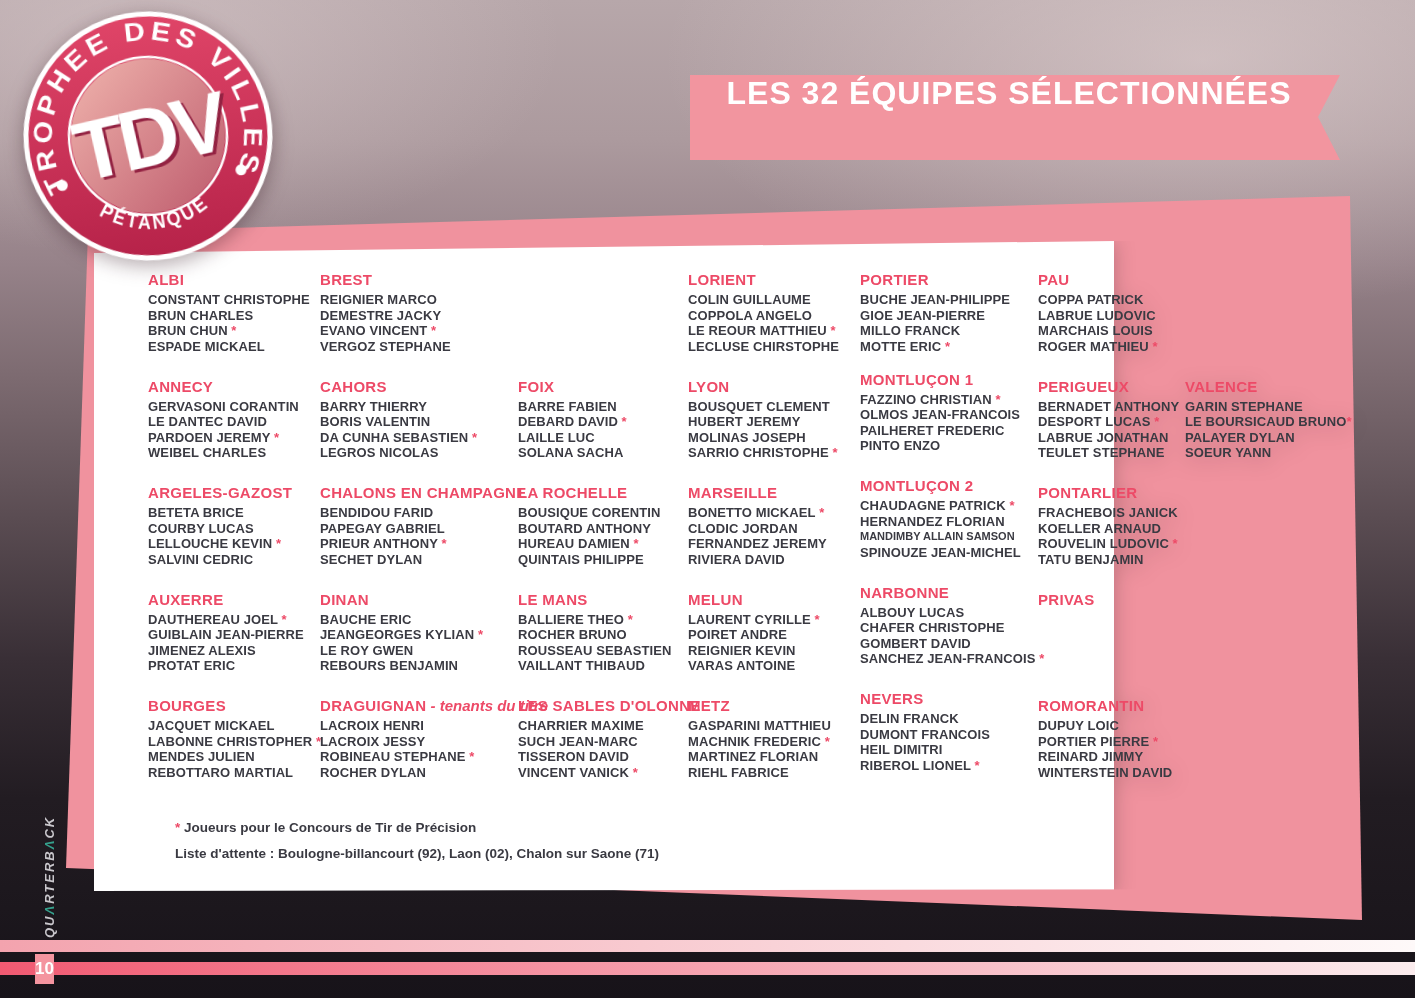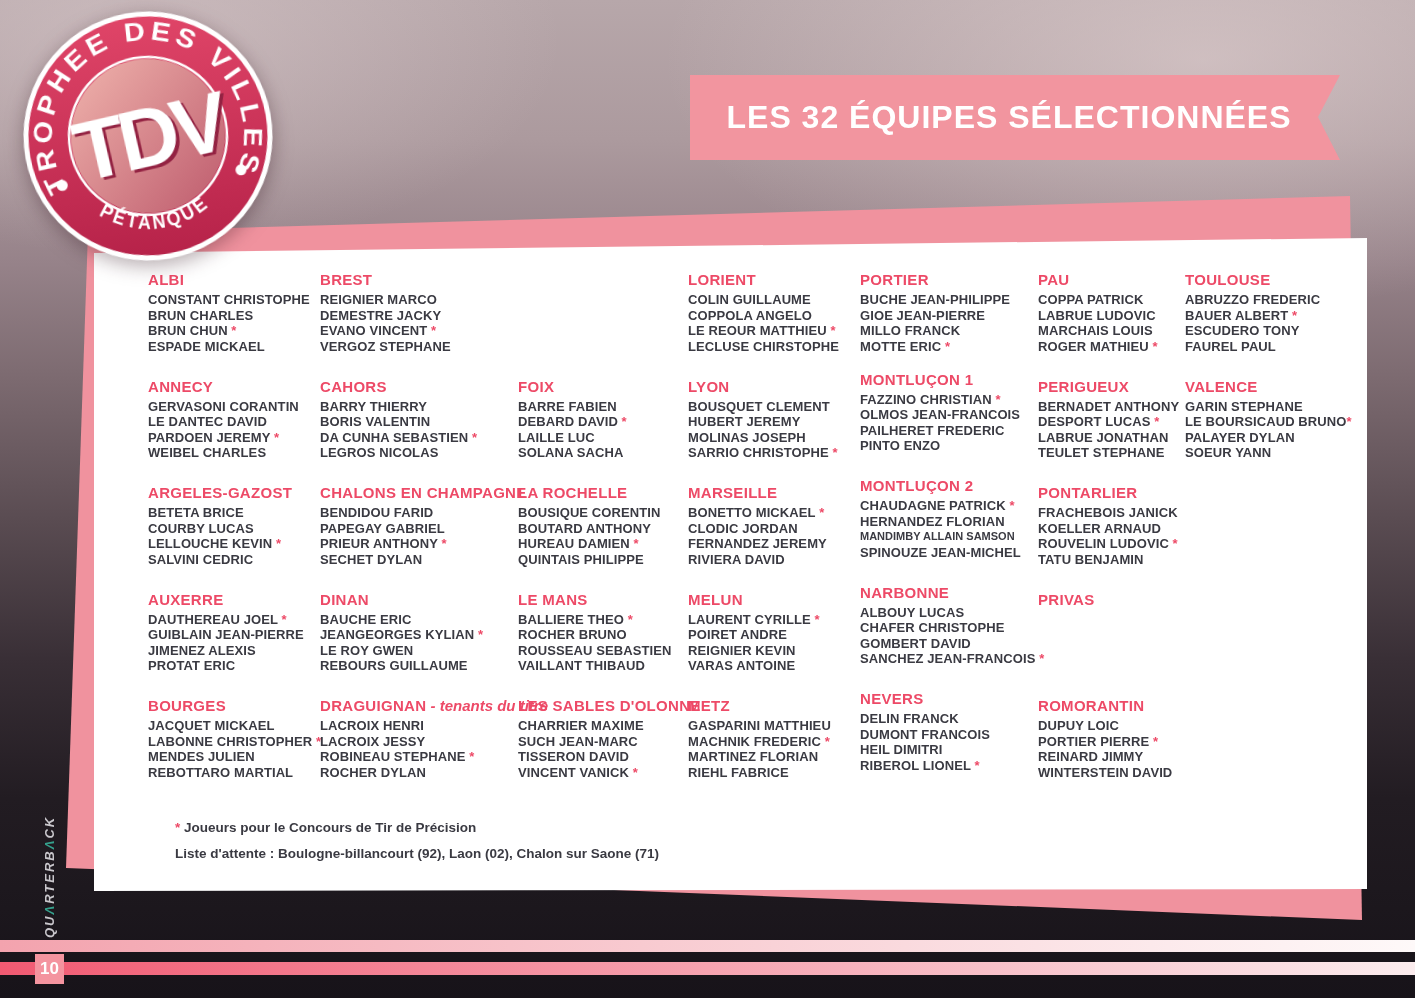--- a/index.html
+++ b/index.html
@@ -6,50 +6,50 @@
   .page{position:relative;width:1415px;height:998px;overflow:hidden;
         font-family:"Liberation Sans",sans-serif;background:#1a161b;}
   .bg{position:absolute;inset:0;
       background:
         radial-gradient(900px 420px at 85% 6%, rgba(230,214,214,.55), transparent 60%),
         radial-gradient(700px 360px at 10% 4%, rgba(222,206,208,.5), transparent 60%),
         linear-gradient(180deg,#b7a7aa 0%,#ac9a9e 14%,#97838a 26%,#7c6a70 38%,
                         #5a4c52 52%,#392f36 66%,#221c22 80%,#171319 100%);}
   .underlay{position:absolute;left:66px;top:196px;width:1296px;height:724px;
             background:#f0929e;clip-path:polygon(22px 36px,1284px 0,1296px 724px,0 672px);z-index:1;}
-  .card{position:absolute;left:94px;top:238px;width:1273px;height:653px;background:#ffffff;
+  .card{position:absolute;left:94px;top:238px;width:1020px;height:653px;background:#ffffff;
         clip-path:polygon(0 15px,1273px 0,1273px 651px,0 653px);z-index:2;
         filter:drop-shadow(0 4px 10px rgba(20,10,14,.25));}
   .card-inner{padding:33px 0 0 54px;}
   .grid{display:grid;grid-template-columns:172px 198px 170px 172px 178px 147px 1fr;
         grid-template-rows:repeat(5,106.5px);width:1219px;}
   .team{white-space:nowrap;}
   .team.raise{margin-top:-7px;}
   .tname{font-size:15px;font-weight:bold;color:#ed4a67;letter-spacing:.3px;margin-bottom:4px;}
   .tsuffix{font-size:15px;font-style:italic;font-weight:bold;color:#ed4a67;letter-spacing:0;}
   .player{font-size:13px;font-weight:bold;color:#3a3a42;line-height:15.6px;letter-spacing:.1px;}
   .player.small{font-size:11px;letter-spacing:0;}
   .star{color:#ed4a67;font-weight:bold;}
   .notes{margin:16px 0 0 27px;font-size:13.5px;font-weight:bold;color:#3a3a42;}
   .note2{margin-top:11px;}
   .banner{position:absolute;left:690px;top:75px;width:658px;height:85px;background:#f2959f;
           clip-path:polygon(0 0,650px 0,628px 42px,650px 85px,0 85px);
-          display:flex;align-items:center;justify-content:center;
+          display:flex;justify-content:center;
           padding:0 50px 0 30px;box-sizing:border-box;z-index:3;}
   .banner span{font-size:32px;font-weight:bold;color:#ffffff;letter-spacing:1px;white-space:nowrap;}
   .badge{position:absolute;left:20px;top:8px;width:256px;height:256px;z-index:4;
          transform:rotate(-5deg);filter:drop-shadow(0 5px 10px rgba(40,10,20,.35));}
   .badge text{font-family:"Liberation Sans",sans-serif;}
   .brand{position:absolute;left:42px;top:938px;transform-origin:0 0;transform:rotate(-90deg);
          font-size:13px;font-style:italic;font-weight:bold;color:#c9c7cc;letter-spacing:2px;z-index:3;}
   .brand .ga{color:#35a08c;}
   .stripe{position:absolute;left:0;width:100%;z-index:3;}
   .s1{top:940px;height:12px;background:linear-gradient(90deg,#f3a3ae,#fef9f9);}
   .s2{top:962px;height:13px;background:linear-gradient(90deg,#f15a72,#fbecee);}
-  .pagebox{position:absolute;left:35px;top:954px;width:29px;height:30px;background:#f4949f;
+  .pagebox{position:absolute;left:35px;top:954px;width:19px;height:30px;background:#f4949f;
            display:flex;align-items:center;justify-content:center;z-index:4;
            font-size:17px;font-weight:bold;color:#ffffff;}
 </style>
 </head>
 <body>
 
 <div class="page">
   <div class="bg"></div>
   <div class="underlay"></div>
 
@@ -100,29 +100,20 @@
   <div class="team" style="grid-area: 1 / 6;">
     <div class="tname"><span class="tn">PAU</span></div>
     <div class="players">
               <div class="player">COPPA PATRICK</div>
               <div class="player">LABRUE LUDOVIC</div>
               <div class="player">MARCHAIS LOUIS</div>
               <div class="player">ROGER MATHIEU<span class="star"> *</span></div>
             </div>
   </div>
 
-  <div class="team" style="grid-area: 1 / 7;">
-    <div class="tname"><span class="tn">TOULOUSE</span></div>
-    <div class="players">
-              <div class="player">ABRUZZO FREDERIC</div>
-              <div class="player">BAUER ALBERT<span class="star"> *</span></div>
-              <div class="player">ESCUDERO TONY</div>
-              <div class="player">FAUREL PAUL</div>
-            </div>
-  </div>
 
   <div class="team" style="grid-area: 2 / 1;">
     <div class="tname"><span class="tn">ANNECY</span></div>
     <div class="players">
               <div class="player">GERVASONI CORANTIN</div>
               <div class="player">LE DANTEC DAVID</div>
               <div class="player">PARDOEN JEREMY<span class="star"> *</span></div>
               <div class="player">WEIBEL CHARLES</div>
             </div>
   </div>
@@ -256,21 +247,21 @@
               <div class="player">PROTAT ERIC</div>
             </div>
   </div>
 
   <div class="team" style="grid-area: 4 / 2;">
     <div class="tname"><span class="tn">DINAN</span></div>
     <div class="players">
               <div class="player">BAUCHE ERIC</div>
               <div class="player">JEANGEORGES KYLIAN<span class="star"> *</span></div>
               <div class="player">LE ROY GWEN</div>
-              <div class="player">REBOURS GUILLAUME</div>
+              <div class="player">REBOURS BENJAMIN</div>
             </div>
   </div>
 
   <div class="team" style="grid-area: 4 / 3;">
     <div class="tname"><span class="tn">LE MANS</span></div>
     <div class="players">
               <div class="player">BALLIERE THEO<span class="star"> *</span></div>
               <div class="player">ROCHER BRUNO</div>
               <div class="player">ROUSSEAU SEBASTIEN</div>
               <div class="player">VAILLANT THIBAUD</div>

